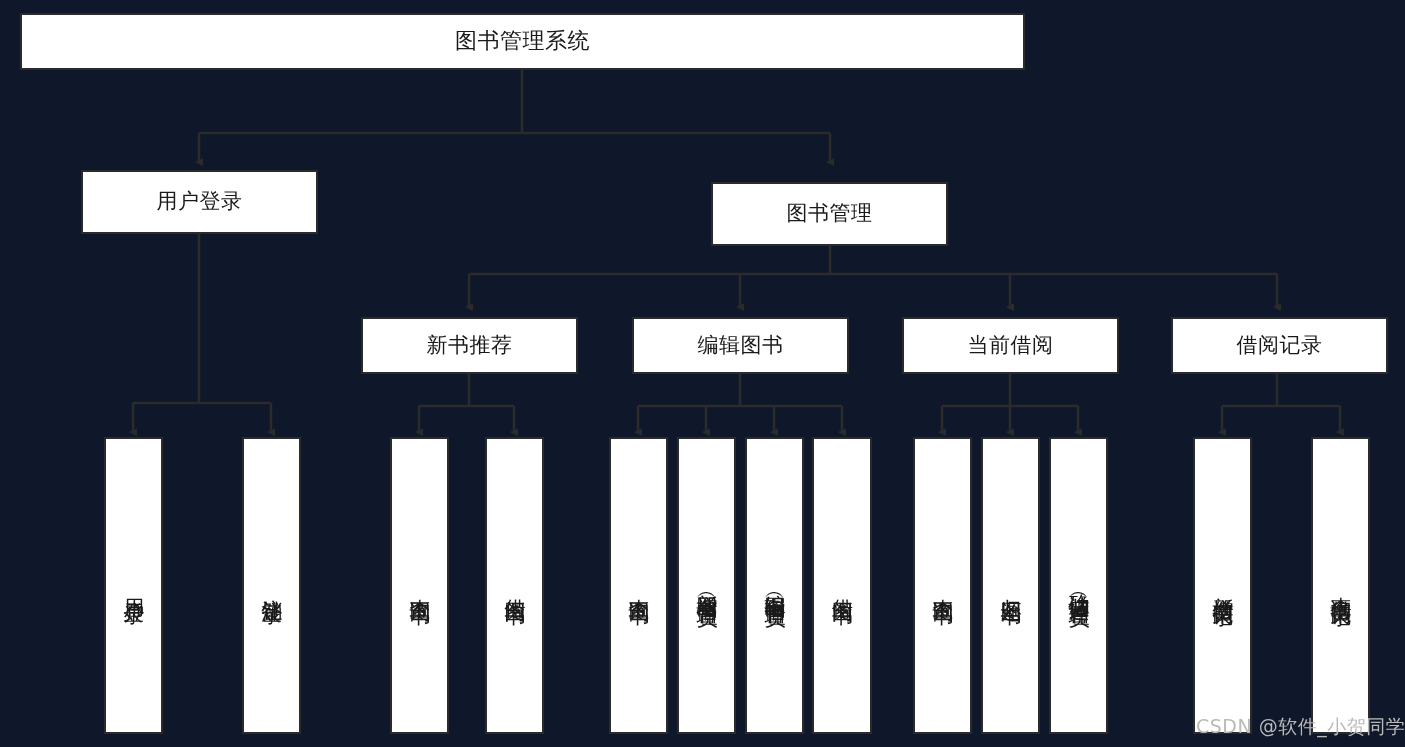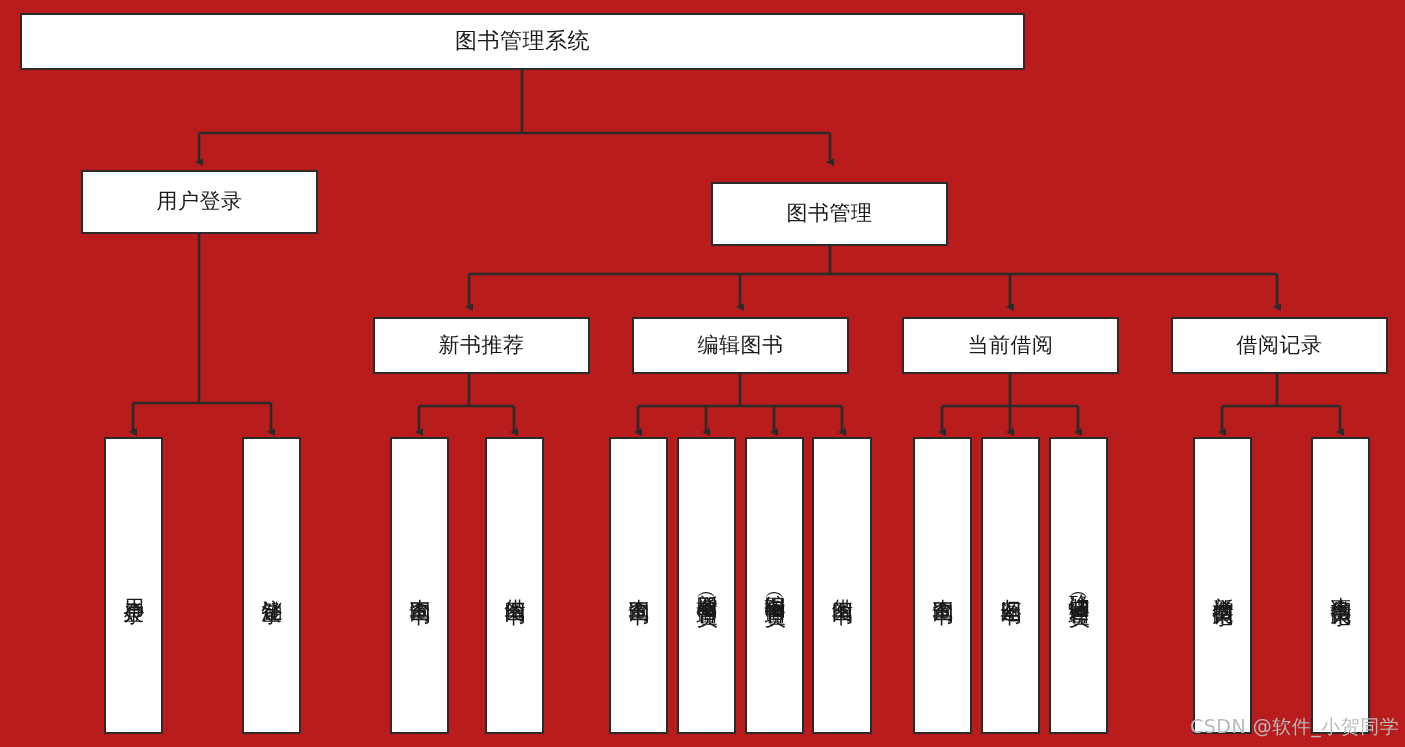--- a/index.html
+++ b/index.html
@@ -8,21 +8,21 @@
     padding: 0;
     background: #ffffff;
   }
   body {
     font-family: "DejaVu Sans", "Liberation Sans", sans-serif;
   }
   #canvas {
     position: relative;
     width: 1405px;
     height: 747px;
-    background: #b91c1c;
+    background: #0f172a;
     overflow: hidden;
   }
   svg.edges {
     position: absolute;
     left: 0;
     top: 0;
     width: 1405px;
     height: 747px;
     pointer-events: none;
   }
@@ -60,20 +60,21 @@
     white-space: nowrap;
   }
   .node.root .label { font-size: 22px; }
   .watermark {
     position: absolute;
     color: #b9b9b9;
     font-size: 19px;
     letter-spacing: 0.5px;
     white-space: nowrap;
     font-family: "DejaVu Sans", "Liberation Sans", sans-serif;
+    margin-left: 6px;
   }
 </style>
 </head>
 <body>
 
 <div id="canvas">
 
   <svg class="edges" viewBox="0 0 1405 747" xmlns="http://www.w3.org/2000/svg">
     <defs>
       <marker id="arrow" markerWidth="9" markerHeight="9" refX="4.2" refY="4.4" orient="auto" markerUnits="userSpaceOnUse">
@@ -128,21 +129,21 @@
     <span class="label">图书管理系统</span>
   </div>
 
   <div class="node horiz" style="left:81px; top:170px; width:237px; height:64px;">
     <span class="label">用户登录</span>
   </div>
   <div class="node horiz" style="left:711px; top:170px; width:237px; height:64px;margin-top:12px;">
     <span class="label">图书管理</span>
   </div>
 
-  <div class="node horiz" style="left:361px; top:317px; width:217px; height:57px;margin-left:12px;">
+  <div class="node horiz" style="left:361px; top:317px; width:217px; height:57px;">
     <span class="label">新书推荐</span>
   </div>
   <div class="node horiz" style="left:632px; top:317px; width:217px; height:57px;">
     <span class="label">编辑图书</span>
   </div>
   <div class="node horiz" style="left:1171px; top:317px; width:217px; height:57px;">
     <span class="label">借阅记录</span>
   </div>
   <div class="node horiz" style="left:902px; top:317px; width:217px; height:57px;">
     <span class="label">当前借阅</span>

